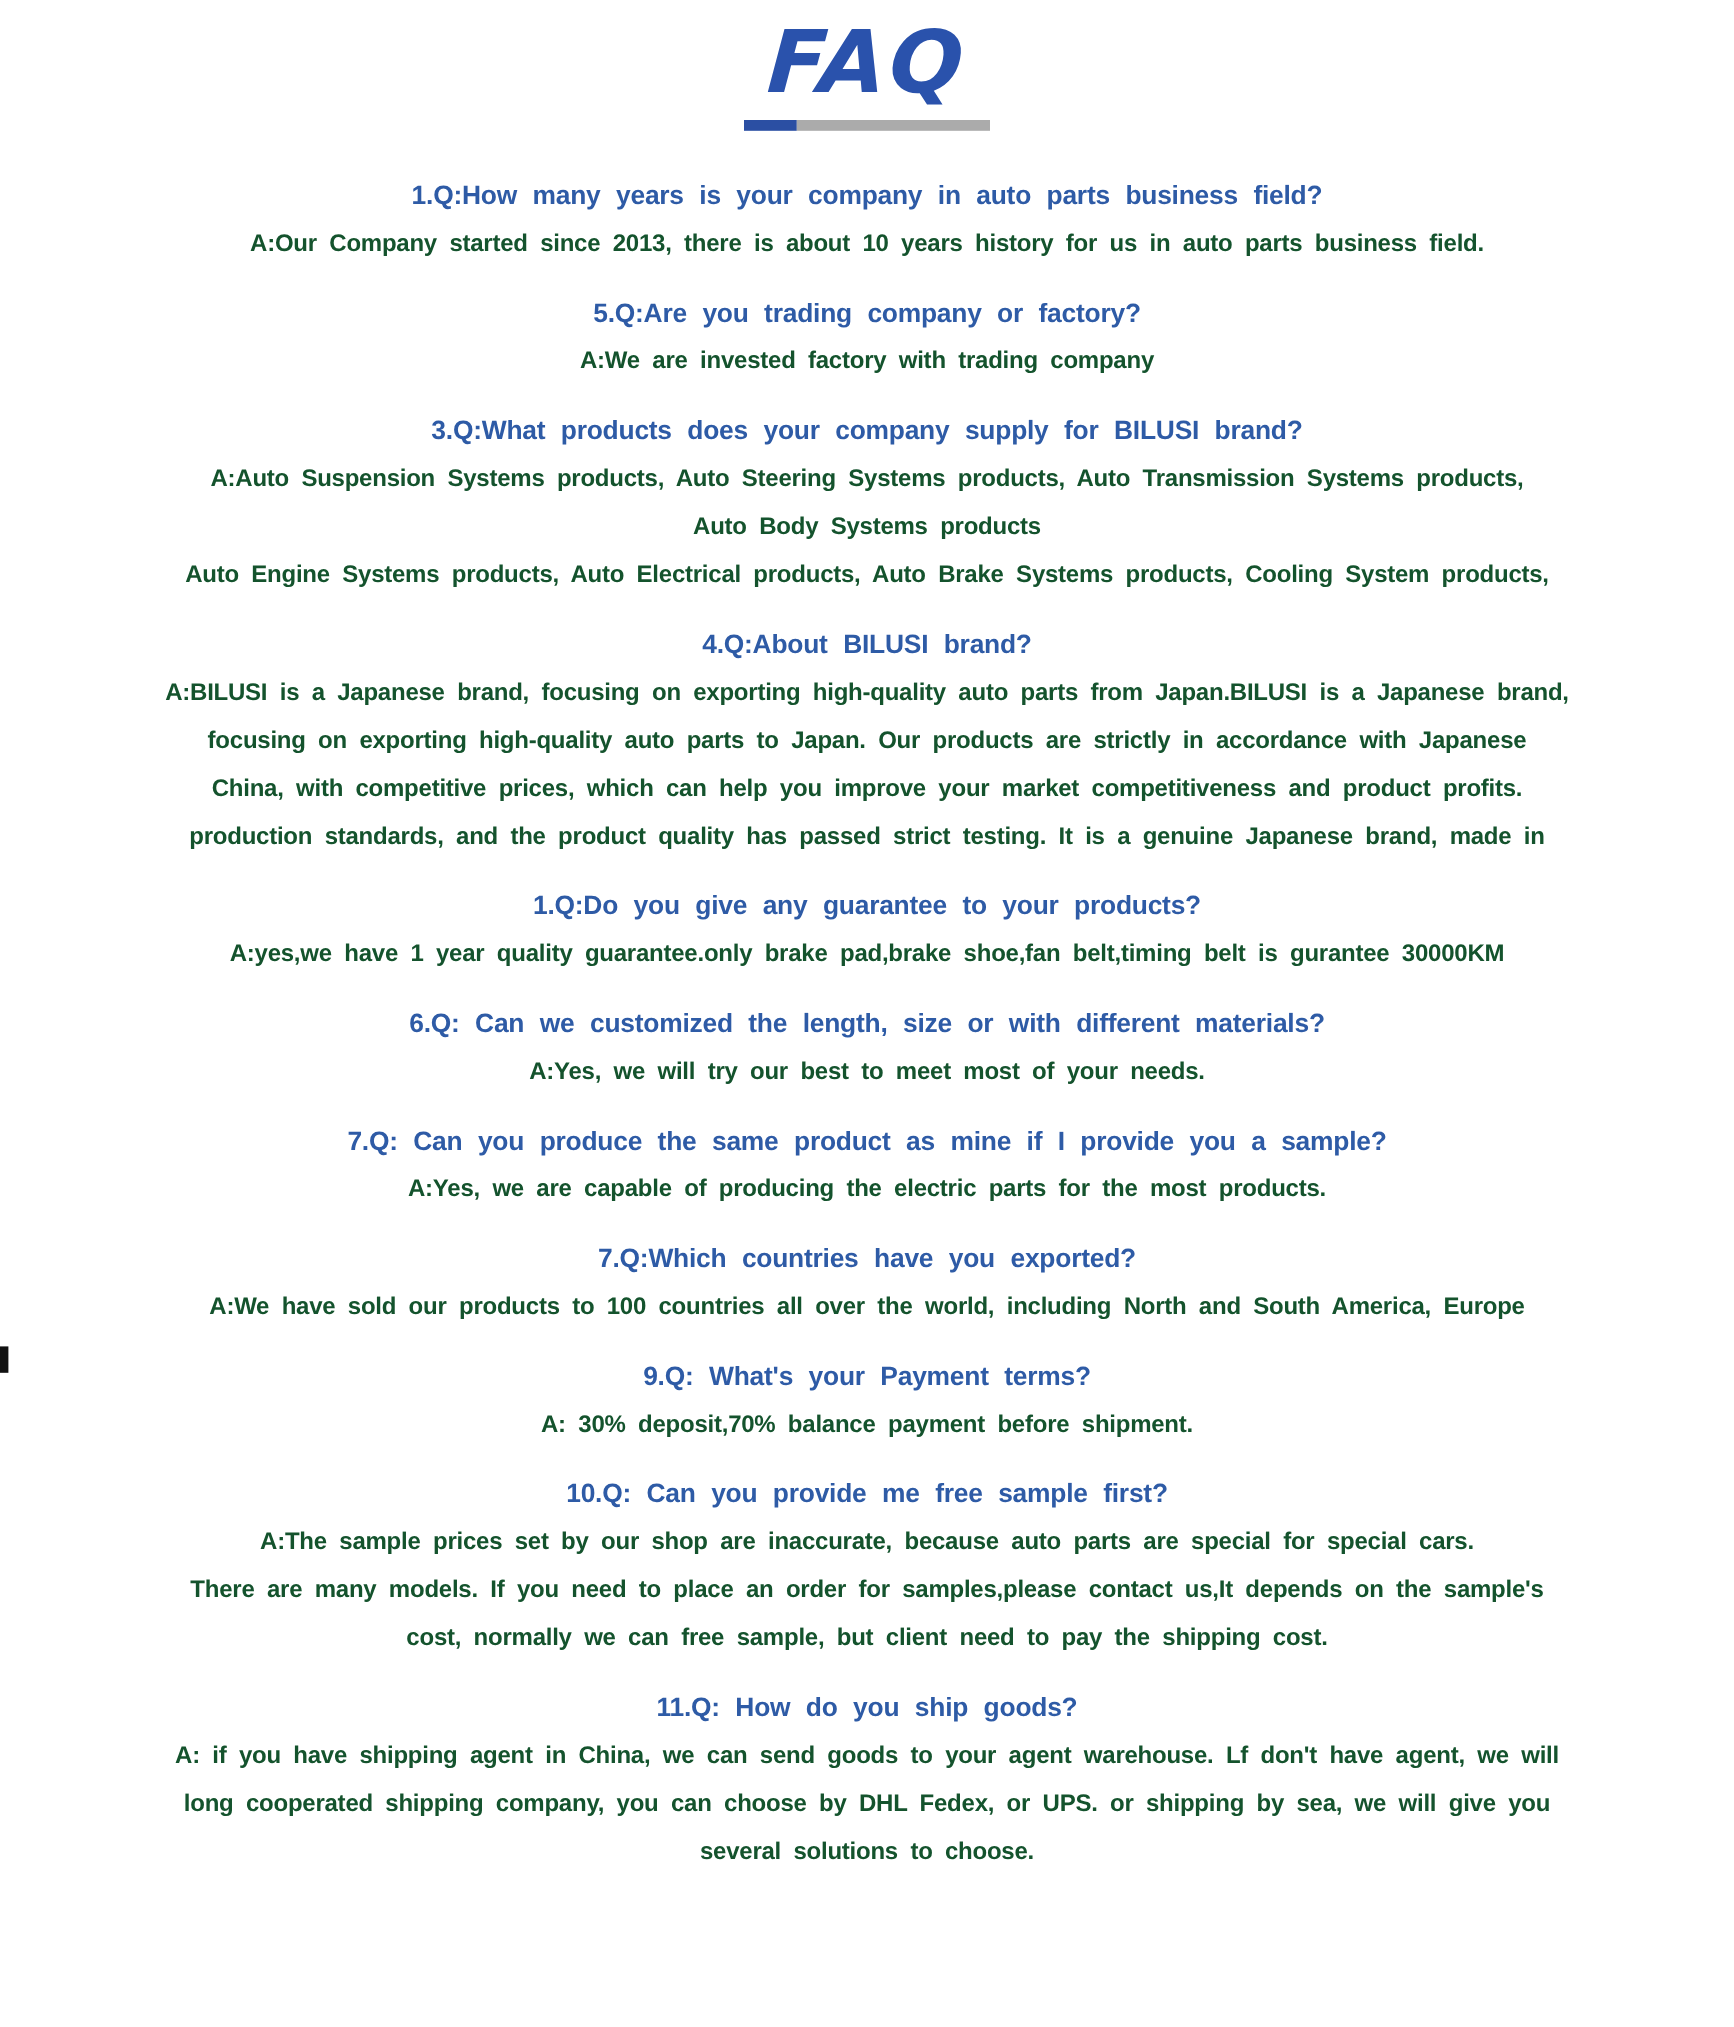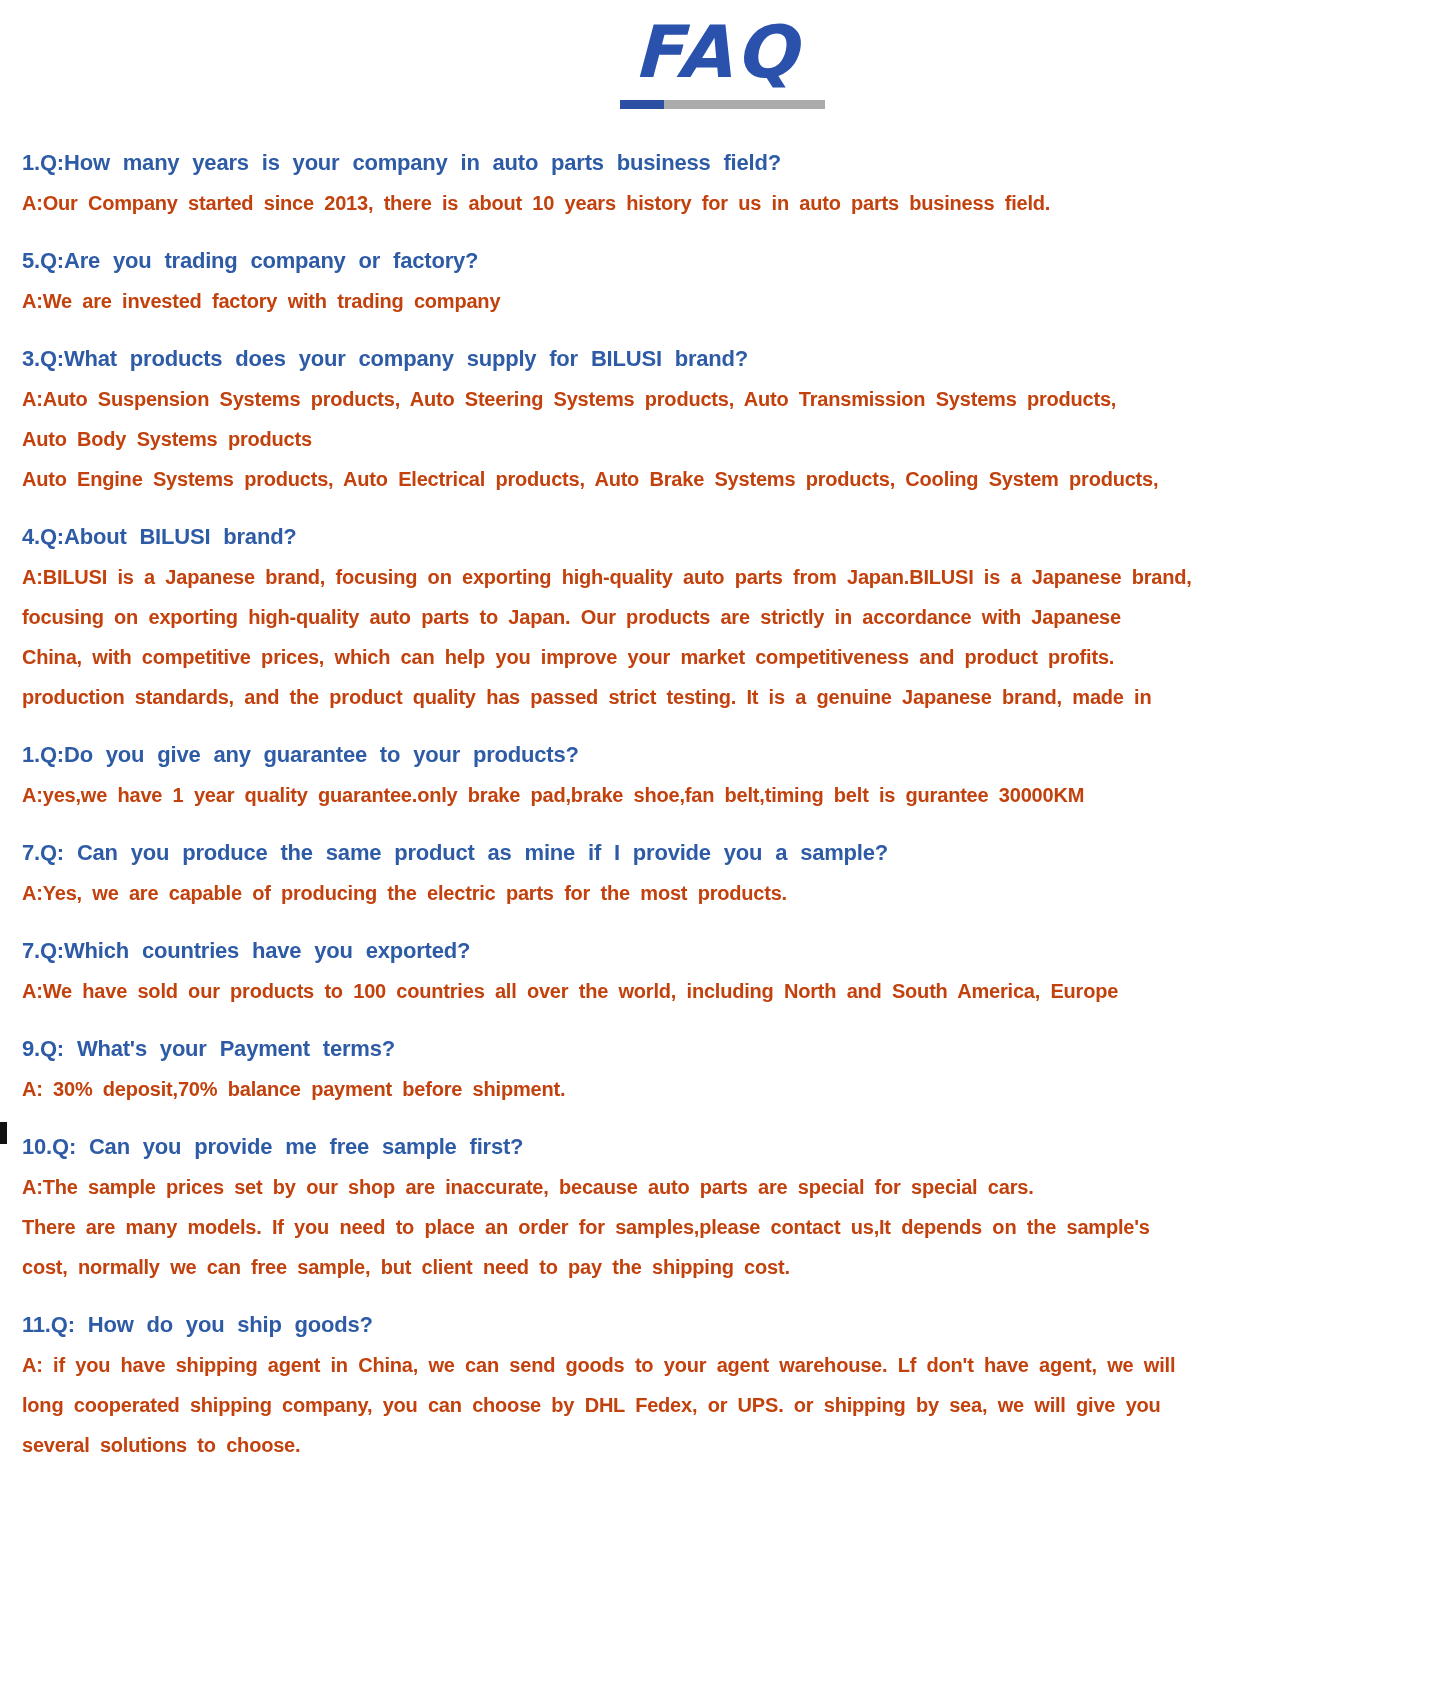--- a/index.html
+++ b/index.html
@@ -49,30 +49,31 @@
     height: 100%;
     background: #2b4fa3;
   }
   .seg-gray {
     flex: 1;
     height: 100%;
     background: #ababab;
   }
   .qa {
     margin: 0 0 18px 0;
+    text-align: center;
   }
   .question {
     color: #2e5ba6;
     font-size: 22px;
     line-height: 40px;
     word-spacing: 7px;
     letter-spacing: -0.2px;
   }
   .answer-line {
-    color: #c2410c;
+    color: #14532d;
     font-size: 20px;
     line-height: 40px;
     word-spacing: 5px;
     letter-spacing: -0.2px;
   }
   .edge-mark {
     position: absolute;
     left: 0;
     top: 1122px;
     width: 7px;
@@ -128,20 +129,26 @@
       </div>
     </section>
 
     <section class="qa">
       <div class="question">1.Q:Do you give any guarantee to your products?</div>
       <div class="answer">
         <div class="answer-line">A:yes,we have 1 year quality guarantee.only brake pad,brake shoe,fan belt,timing belt is gurantee 30000KM</div>
       </div>
     </section>
 
+    <section class="qa">
+      <div class="question">6.Q: Can we customized the length, size or with different materials?</div>
+      <div class="answer">
+        <div class="answer-line">A:Yes, we will try our best to meet most of your needs.</div>
+      </div>
+    </section>
 
     <section class="qa">
       <div class="question">7.Q: Can you produce the same product as mine if I provide you a sample?</div>
       <div class="answer">
         <div class="answer-line">A:Yes, we are capable of producing the electric parts for the most products.</div>
       </div>
     </section>
 
     <section class="qa">
       <div class="question">7.Q:Which countries have you exported?</div>

